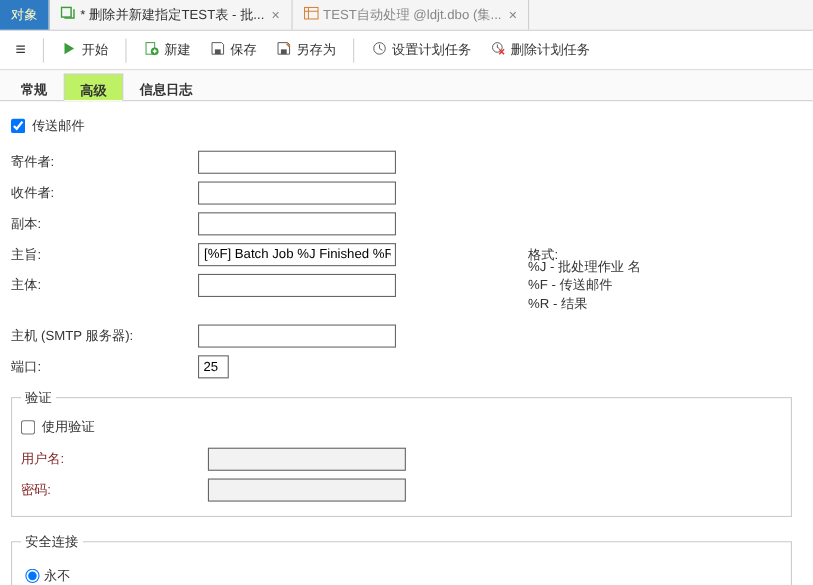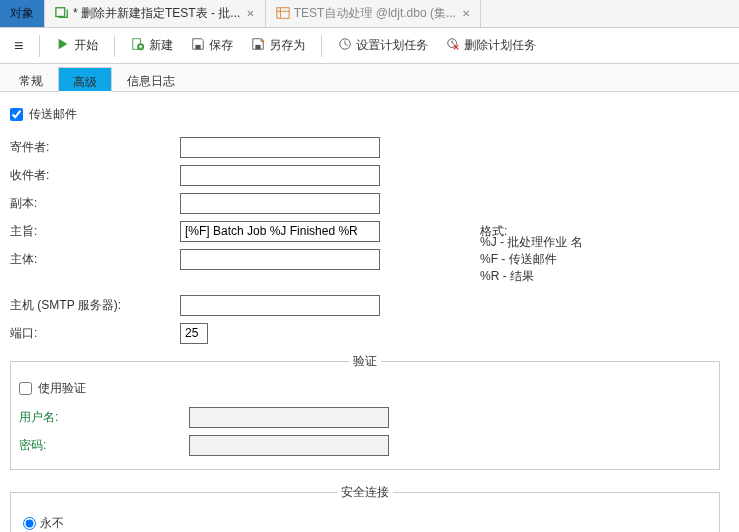--- a/index.html
+++ b/index.html
@@ -1,41 +1,41 @@
 <!DOCTYPE html>
 <html><head>
 <meta charset="utf-8">
 <style>
 * { box-sizing: border-box; margin: 0; padding: 0; }
 body { font-family: "Microsoft YaHei", sans-serif; font-size: 12px; color: #333; background: #fff; width: 739px; }
 .tabbar { display: flex; align-items: stretch; height: 28px; background: #f5f5f5; border-bottom: 1px solid #d0d0d0; }
 .tab { display: flex; align-items: center; padding: 0 10px; border-right: 1px solid #d0d0d0; cursor: pointer; white-space: nowrap; }
-.tab.active { background: #2e7bc4; color: #0f172a; }
+.tab.active { background: #2e7bc4; color: #fef9c3; }
 .tab .icon { margin-right: 4px; font-size: 11px; }
 .tab .close { margin-left: 6px; font-size: 10px; color: #888; }
 .toolbar { display: flex; align-items: center; height: 36px; border-bottom: 1px solid #d0d0d0; padding: 0 6px; gap: 2px; }
 .toolbar .sep { width: 1px; height: 22px; background: #d0d0d0; margin: 0 6px; }
 .tbtn { display: flex; align-items: center; padding: 4px 8px; cursor: pointer; border-radius: 2px; justify-content: center; }
 .tbtn .icon { margin-right: 4px; }
 .hamburger { font-weight: bold; font-size: 16px; padding: 0 8px; cursor: pointer; }
 .subtabs { display: flex; border-bottom: 1px solid #d0d0d0; height: 28px; padding-left: 4px; background: #fafafa; }
-.subtab { padding: 6px 14px; cursor: pointer; border: 1px solid transparent; border-bottom: none; margin-top: 2px; }
-.subtab.active { background: #0ea5e9; border-color: #d0d0d0; border-bottom: 1px solid #fff; position: relative; top: 1px; }
+.subtab { padding: 6px 14px; cursor: pointer; border: 1px solid transparent; border-bottom: none; margin-top: 2px; font-weight: bold; }
+.subtab.active { background: #bef264; border-color: #d0d0d0; border-bottom: 1px solid #fff; position: relative; top: 1px; }
 .content { padding: 14px 10px; }
 .row { display: flex; align-items: center; margin-bottom: 4px; min-height: 24px; }
 .label { width: 170px; }
-.label.disabled { color: #15803d; }
+.label.disabled { color: #7f1d1d; }
 input[type=text] { height: 21px; border: 1px solid #666; padding: 0 4px; font-size: 12px; font-family: inherit; }
-.w200 { width: 200px; }
+.w200 { width: 180px; }
 .w60 { width: 28px; }
 .checkbox-row { display: flex; gap: 6px; margin-bottom: 12px; }
 .format-hints { position: absolute; left: 470px; }
 .rel { position: relative; }
 fieldset { border: 1px solid #ccc; margin: 8px 0 14px 0; padding: 10px 8px 8px 8px; width: 710px; }
-legend { padding: 0 4px; text-align: center; }
+legend { padding: 0 4px; }
 .radio-row { display: flex; align-items: flex-start; gap: 90px; margin-top: 4px; margin-left: 4px; flex-direction: column; }
 .radio-row label { display: flex; align-items: center; gap: 4px; }
 .icon-svg { width: 14px; height: 14px; }
 input[disabled] { background: #f2f2f2; color: #aaa; }
 </style>
 </head>
 <body>
 
 <div class="tabbar">
   <div class="tab active">

